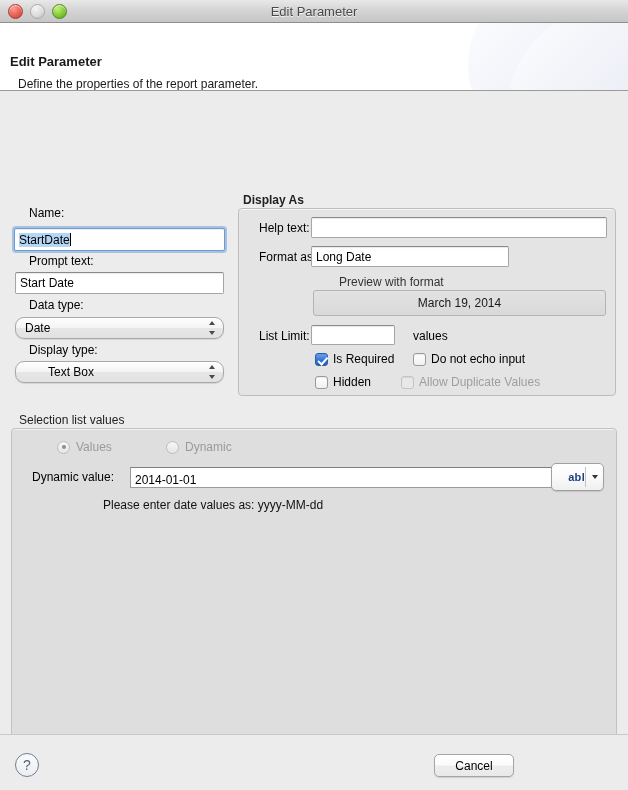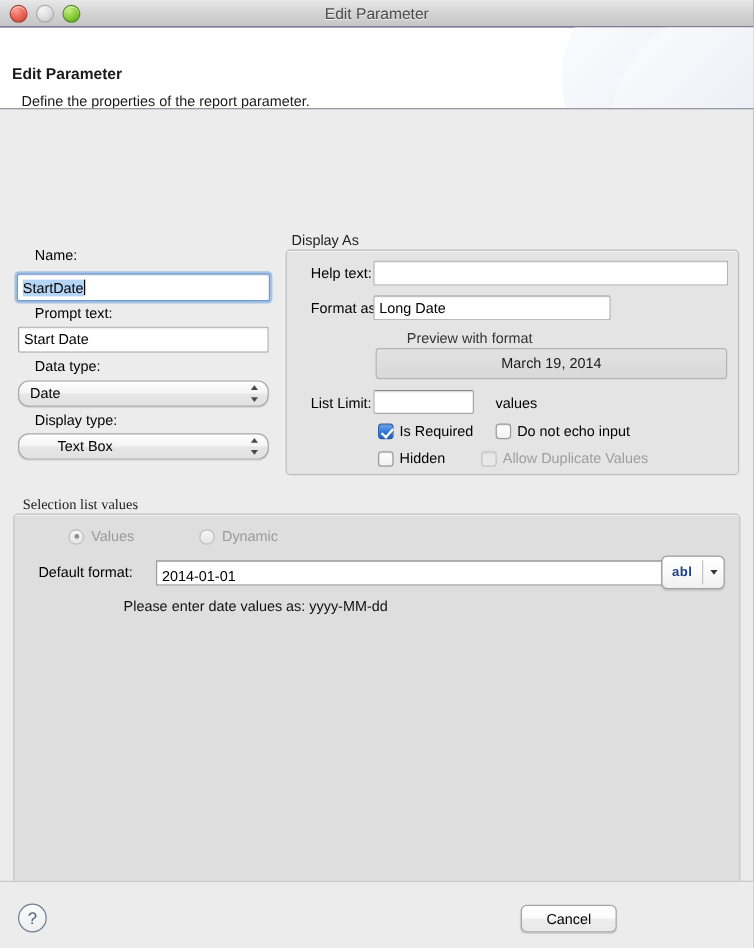--- a/index.html
+++ b/index.html
@@ -175,21 +175,21 @@
 
   
   .ablbtn{
     position:absolute;box-sizing:border-box;
     background:linear-gradient(to bottom,#ffffff 0%,#fafafa 50%,#efefef 100%);
     border:1px solid #a0a0a0;border-radius:5px;
     display:flex;align-items:center;
     box-shadow:0 1px 1px rgba(0,0,0,.12), inset 0 1px 0 #fff;
   }
   .ablbtn .abl-text{
-    flex:1;text-align:center;font-size:11px;color:#1c3f86;font-weight:bold;letter-spacing:.3px;
+    flex:1;text-align:right;font-size:11px;color:#1c3f86;font-weight:bold;letter-spacing:.3px;
   }
   .ablbtn .divider{width:1px;align-self:stretch;margin:3px 0;background:#c3c3c3;}
   .ablbtn .abl-arrow{width:17px;display:flex;align-items:center;justify-content:center;}
   .abl-tri{width:0;height:0;border-left:3.5px solid transparent;border-right:3.5px solid transparent;border-top:4px solid #333;}
 
   
   .footer{position:absolute;left:0;right:0;bottom:0;height:55px;background:#ececec;border-top:1px solid #c9c9c9;}
   .help-icon{
     position:absolute;left:15px;top:753px;width:22px;height:22px;border-radius:50%;
     border:1.5px solid #6e7f92;color:#51627a;font-size:14px;
@@ -243,21 +243,21 @@
 
     <div class="lbl" style="left:17px;top:252px;">Display type:</div>
     <div class="combo" style="left:15px;top:270px;width:209px;height:22px;padding-left:32px;">
       <span>Text Box</span>
       <span class="stepper">
         <span class="tri-up"></span>
           <span class="tri-dn"></span>
       </span>
     </div>
 
-    <div class="group-title" style="left:243px;top:102px;">Display As</div>
+    <div class="group-title" style="left:243px;top:102px;font-weight:bold;">Display As</div>
     <div class="group" style="left:238px;top:117px;width:378px;height:188px;"></div>
 
     <div class="lbl" style="left:247px;top:130px;">Help text:</div>
     <div class="tfield" style="left:311px;top:126px;width:296px;height:21px;">
       <span></span>
     </div>
 
     <div class="lbl" style="left:247px;top:159px;">Format as:</div>
     <div class="tfield" style="left:311px;top:155px;width:198px;height:21px;">
       <span>Long Date</span>
@@ -282,33 +282,33 @@
     </div>
     <div class="cbox" style="left:315px;top:284px;">
       <span class="box"></span>
       <span class="ctext">Hidden</span>
     </div>
     <div class="cbox disabled" style="left:401px;top:284px;">
       <span class="box"></span>
       <span class="ctext">Allow Duplicate Values</span>
     </div>
 
-    <div class="group-title" style="left:19px;top:322px;font-family:Liberation Serif, serif;">Selection list values</div>
+    <div class="group-title" style="left:19px;top:322px;">Selection list values</div>
     <div class="panel" style="left:11px;top:337px;width:606px;height:391px;"></div>
 
     <div class="radio on" style="left:57px;top:349px;">
       <span class="dot"></span>
       <span class="rtext">Values</span>
     </div>
     <div class="radio" style="left:166px;top:349px;">
       <span class="dot"></span>
       <span class="rtext">Dynamic</span>
     </div>
 
-    <div class="lbl" style="left:20px;top:379px;">Default format:</div>
+    <div class="lbl" style="left:20px;top:379px;">Dynamic value:</div>
     <div class="swtcombo" style="left:102px;top:376px;width:442px;height:21px;">
       <span>2014-01-01</span>
       <span class="arrowbtn">
           <span class="arrow-dn"></span>
         </span>
     </div>
     <div class="ablbtn" style="left:551px;top:372px;width:53px;height:28px;">
       <span class="abl-text">abl</span>
       <span class="divider"></span>
       <span class="abl-arrow">

